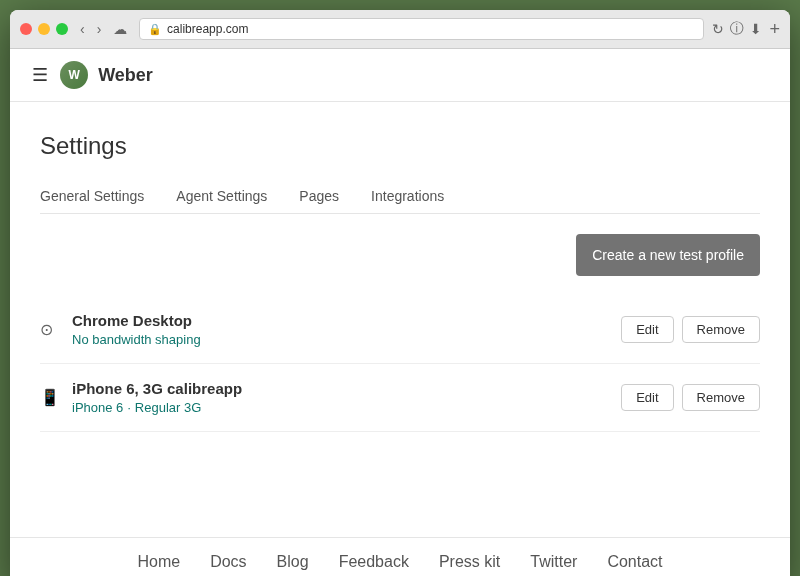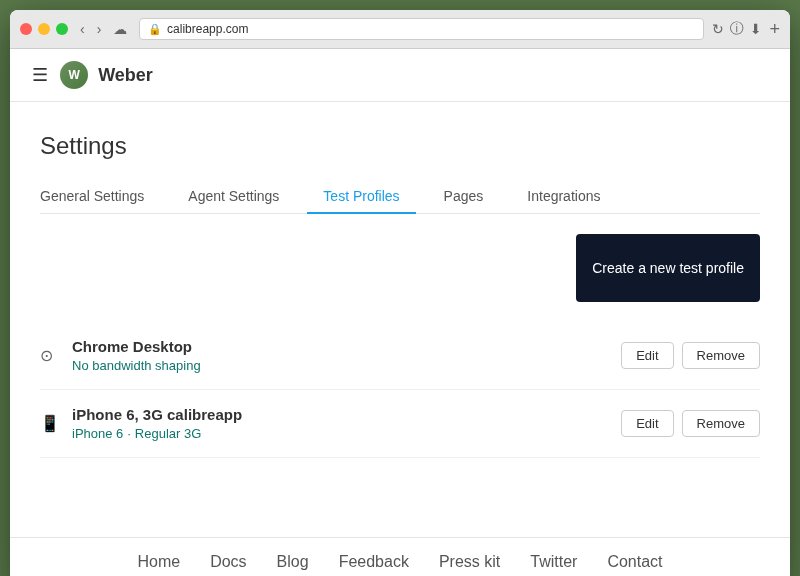--- a/index.html
+++ b/index.html
@@ -162,21 +162,21 @@
     .page-title {
       font-size: 24px;
       font-weight: 400;
       color: #333;
       margin-bottom: 20px;
     }
 
     
     .tabs {
       display: flex;
-      gap: 12px;
+      gap: 0;
       border-bottom: 1px solid #e5e5e5;
       margin-bottom: 20px;
     }
 
     .tab {
       padding: 8px 16px;
       font-size: 14px;
       color: #555;
       cursor: pointer;
       border-bottom: 2px solid transparent;
@@ -198,24 +198,24 @@
     }
 
     
     .action-bar {
       display: flex;
       justify-content: flex-end;
       margin-bottom: 20px;
     }
 
     .create-btn {
-      background: #0f172a;
+      background: #737373;
       color: white;
       border: none;
-      padding: 26px 16px;
+      padding: 13px 16px;
       border-radius: 4px;
       font-size: 14px;
       cursor: pointer;
       font-weight: 500;
     }
 
     
     .profile-list {
       display: flex;
       flex-direction: column;
@@ -321,21 +321,20 @@
       <div class="site-avatar">W</div>
       <span class="site-name">Weber</span>
     </div>
 
     <div class="main-content">
       <h1 class="page-title">Settings</h1>
 
       <div class="tabs">
         <button class="tab">General Settings</button>
         <button class="tab">Agent Settings</button>
-        <button class="tab active">Test Profiles</button>
         <button class="tab">Pages</button>
         <button class="tab">Integrations</button>
       </div>
 
       <div class="action-bar">
         <button class="create-btn">Create a new test profile</button>
       </div>
 
       <div class="profile-list">
 

